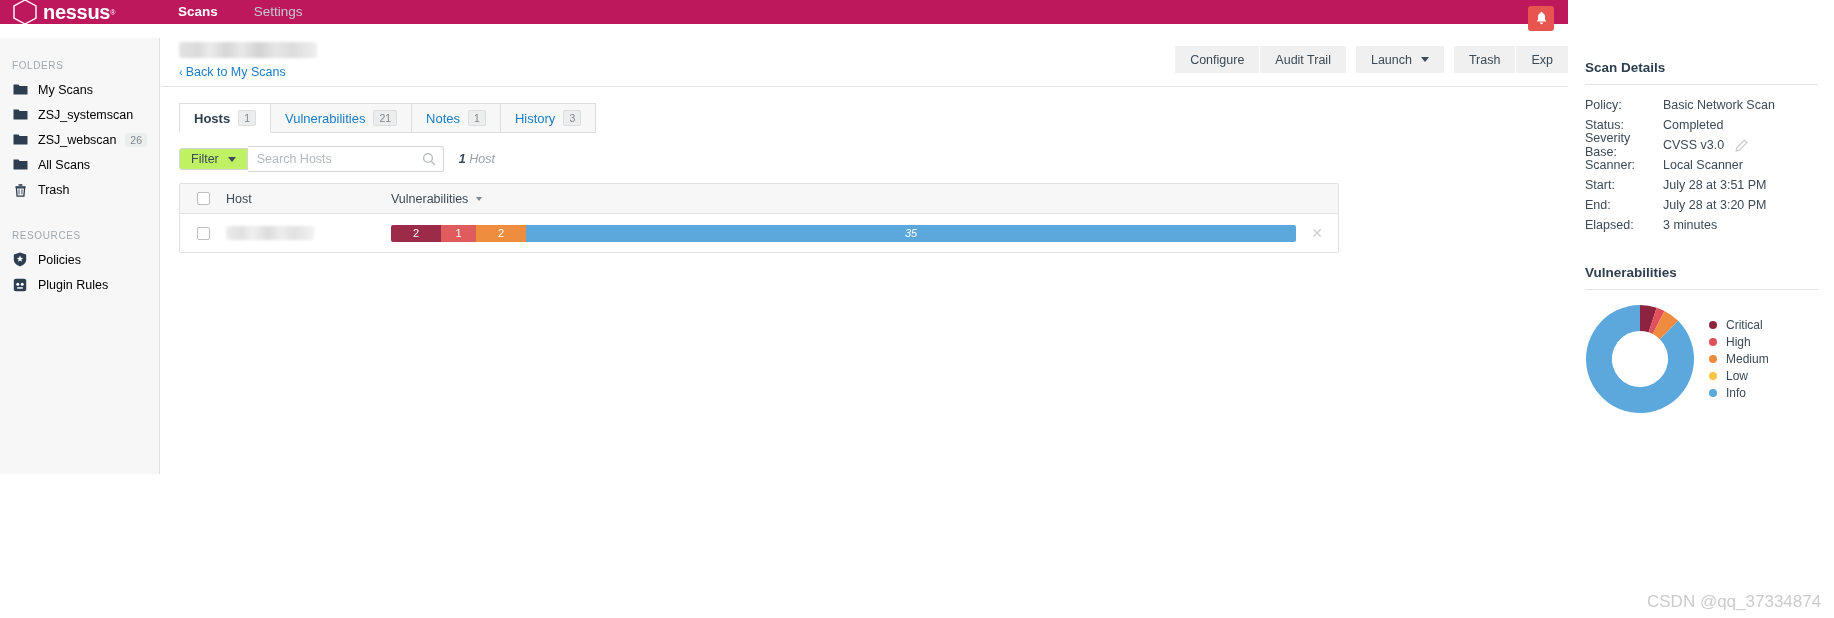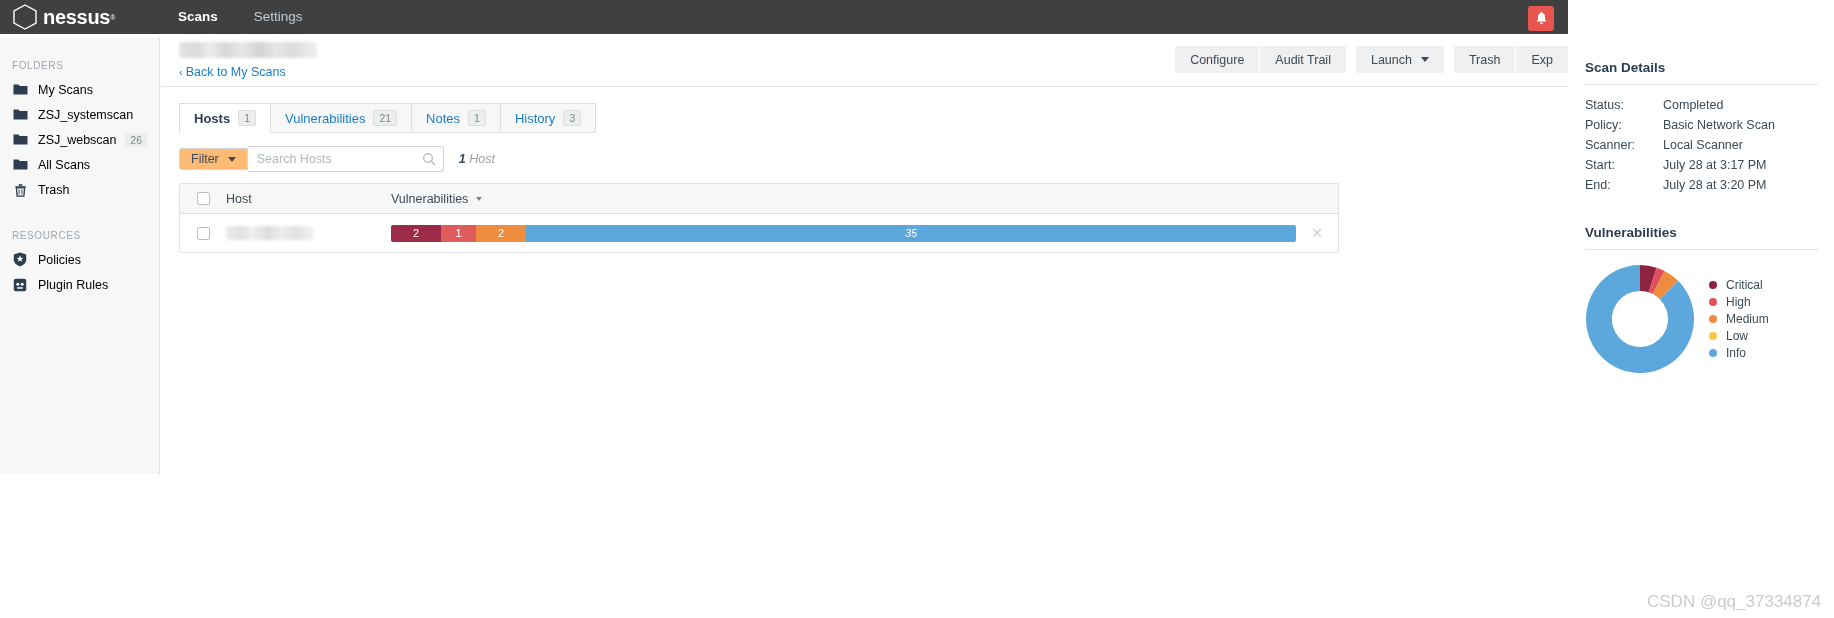--- a/index.html
+++ b/index.html
@@ -13,22 +13,22 @@
   #app {
     position: relative;
     width: 1834px;
     height: 618px;
     background: #ffffff;
   }
 
   
   .topnav {
     position: absolute; left: 0; top: 0;
-    width: 1568px; height: 34px;
-    background: #404040;
+    width: 1568px; height: 24px;
+    background: #be185d;
     display: flex; align-items: center;
   }
   .brand {
     width: 160px; height: 38px;
     display: flex; align-items: center;
     padding-left: 12px;
   }
   .hexlogo { width: 26px; height: 28px; flex: 0 0 auto; }
   .brand-name {
     color: #ffffff;
@@ -206,21 +206,21 @@
 
   
   .filterbar {
     position: absolute;
     left: 18px; top: 108px;
     display: flex; align-items: center;
   }
   .filter-btn {
     height: 22px;
     border: 1px solid #d5d5d5;
-    background: #fdba74;
+    background: #bef264;
     border-radius: 3px 0 0 3px;
     display: flex; align-items: center;
     padding: 0 11px;
     font-size: 12.5px;
     color: #3b4a56;
     cursor: pointer;
   }
   .search-wrap {
     height: 26px;
     width: 196px;
@@ -589,38 +589,53 @@
     </div>
 
   </div>
 
   <div class="rightpanel">
 
     <div class="panel-h">Scan Details</div>
 
     <div class="detail-rows">
       <div class="drow">
+        <span class="dkey">Policy:</span>
+        <span class="dval">Basic Network Scan</span>
+      </div>
+      <div class="drow">
         <span class="dkey">Status:</span>
         <span class="dval">Completed</span>
       </div>
       <div class="drow">
-        <span class="dkey">Policy:</span>
-        <span class="dval">Basic Network Scan</span>
+        <span class="dkey">Severity Base:</span>
+        <span class="dval">
+          <span>CVSS v3.0</span>
+          <span class="pencil">
+            <svg width="13" height="13" viewBox="0 0 13 13">
+              <path d="M9.4 1.1 L11.9 3.6 L4.4 11.1 L1.2 11.9 L2 8.6 Z" fill="none" stroke="#c9c9c9" stroke-width="1.2"></path>
+            </svg>
+          </span>
+        </span>
       </div>
       <div class="drow">
         <span class="dkey">Scanner:</span>
         <span class="dval">Local Scanner</span>
       </div>
       <div class="drow">
         <span class="dkey">Start:</span>
-        <span class="dval">July 28 at 3:17 PM</span>
+        <span class="dval">July 28 at 3:51 PM</span>
       </div>
       <div class="drow">
         <span class="dkey">End:</span>
         <span class="dval">July 28 at 3:20 PM</span>
+      </div>
+      <div class="drow">
+        <span class="dkey">Elapsed:</span>
+        <span class="dval">3 minutes</span>
       </div>
     </div>
 
     <div class="panel-h2">Vulnerabilities</div>
 
     <div class="donut-area">
       <svg id="donut" width="110" height="110" viewBox="0 0 110 110">
           <path d="M 55 1 A 54 54 0 0 1 71.68691769624716 3.6429481200617104 L 63.677197202048525 28.294333022432088 A 28.080000000000002 28.080000000000002 0 0 0 55 26.919999999999998 Z" fill="#8e2340"></path>
           <path d="M 71.68691769624716 3.6429481200617104 A 54 54 0 0 1 79.51548698593552 6.88564769382814 L 67.74805323268647 29.98053680079063 A 28.080000000000002 28.080000000000002 0 0 0 63.677197202048525 28.294333022432088 Z" fill="#e0515b"></path>
           <path d="M 79.51548698593552 6.88564769382814 A 54 54 0 0 1 93.18376618407356 16.816233815926438 L 74.85555841571826 35.14444158428175 A 28.080000000000002 28.080000000000002 0 0 0 67.74805323268647 29.98053680079063 Z" fill="#ef8b3e"></path>

